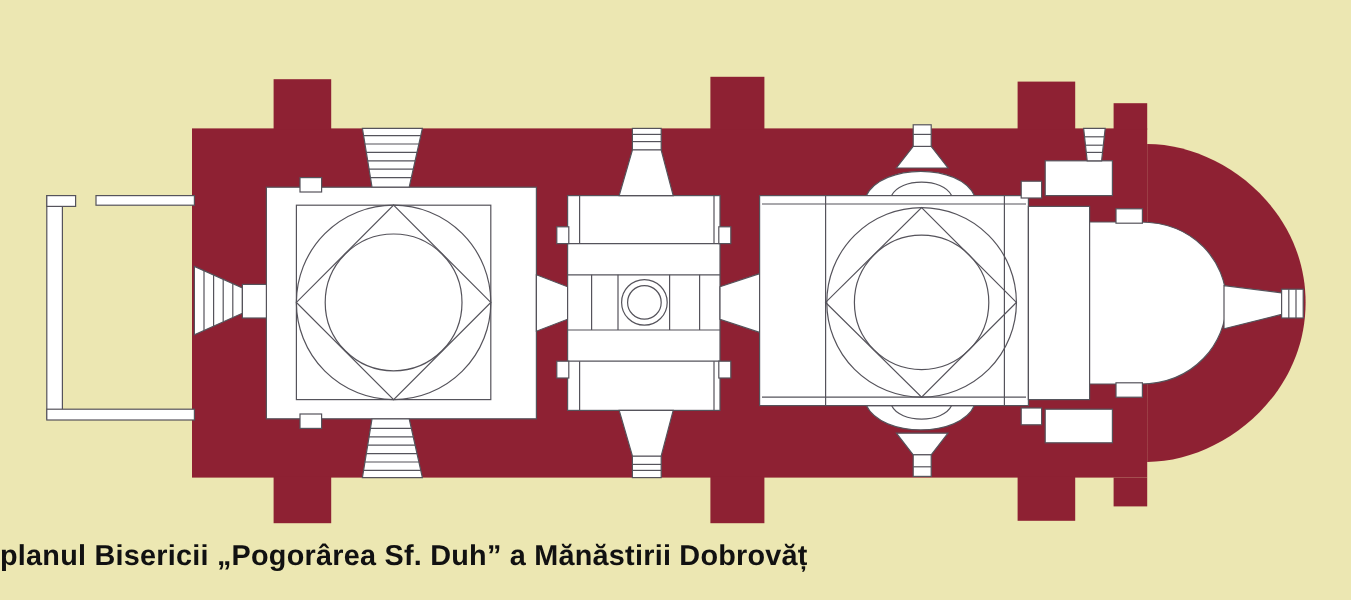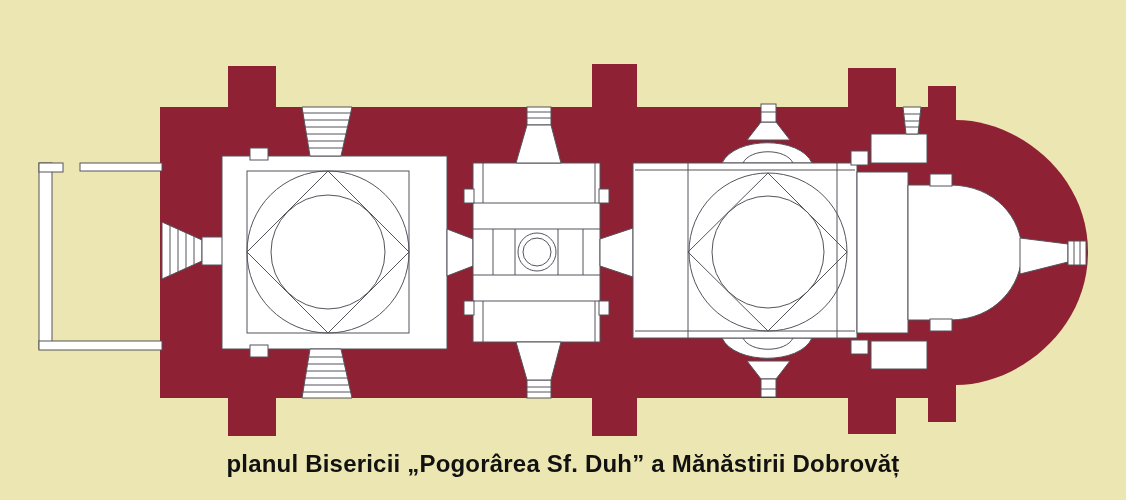--- a/index.html
+++ b/index.html
@@ -5,21 +5,21 @@
   :root{
     --bg:#ece7b2; --wall:#8e2133; --line:#55535b; --room:#ffffff; --text:#111111;
   }
   html,body{margin:0;padding:0;background:var(--bg);}
   .stage{position:relative;width:1126px;height:500px;background:var(--bg);overflow:hidden;
          font-family:"Liberation Sans",sans-serif;}
   svg{position:absolute;left:0;top:0;display:block;}
   .w{fill:var(--wall);stroke:none;}
   .r{fill:var(--room);stroke:var(--line);stroke-width:1;}
   .o{fill:none;stroke:var(--line);stroke-width:1;}
-  .caption{position:absolute;left:0;top:450px;width:1126px;text-align:center;
+  .caption{position:absolute;left:0;top:450px;width:1126px;
            font-size:24px;font-weight:bold;color:var(--text);letter-spacing:.2px;}
 </style>
 </head>
 <body>
 
 <div class="stage">
 <svg width="1126" height="500" viewBox="0 0 1126 500">
 
   <g>
     <rect class="w" x="160" y="107" width="796" height="291"></rect>

